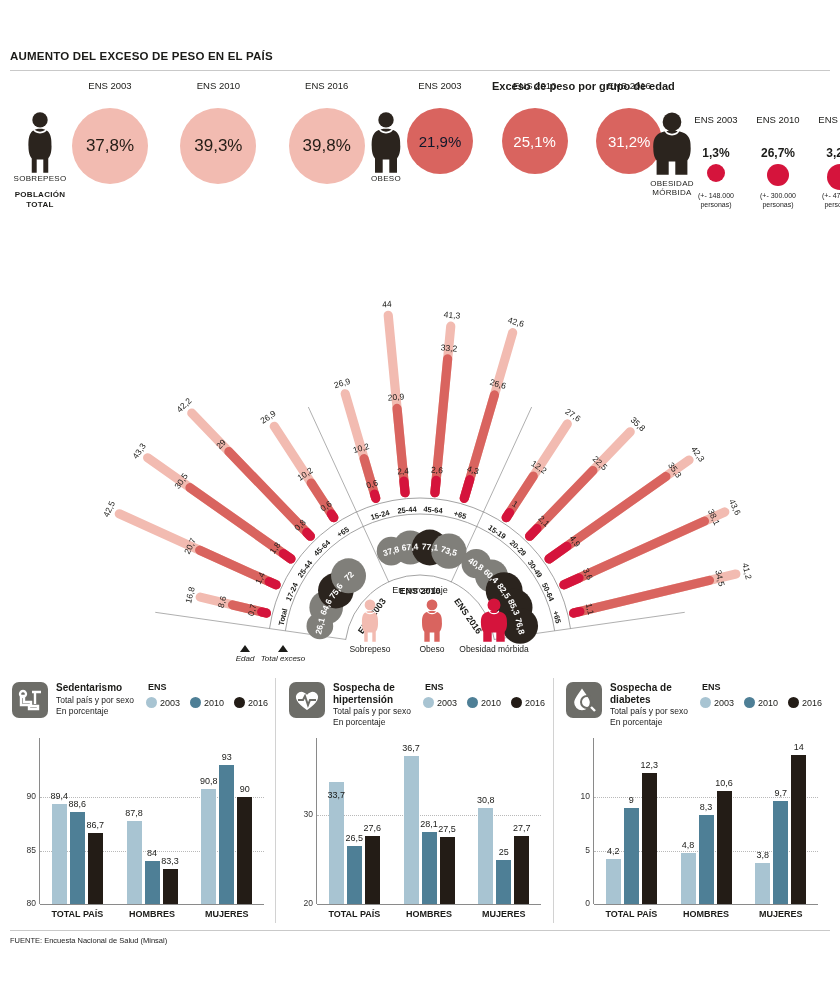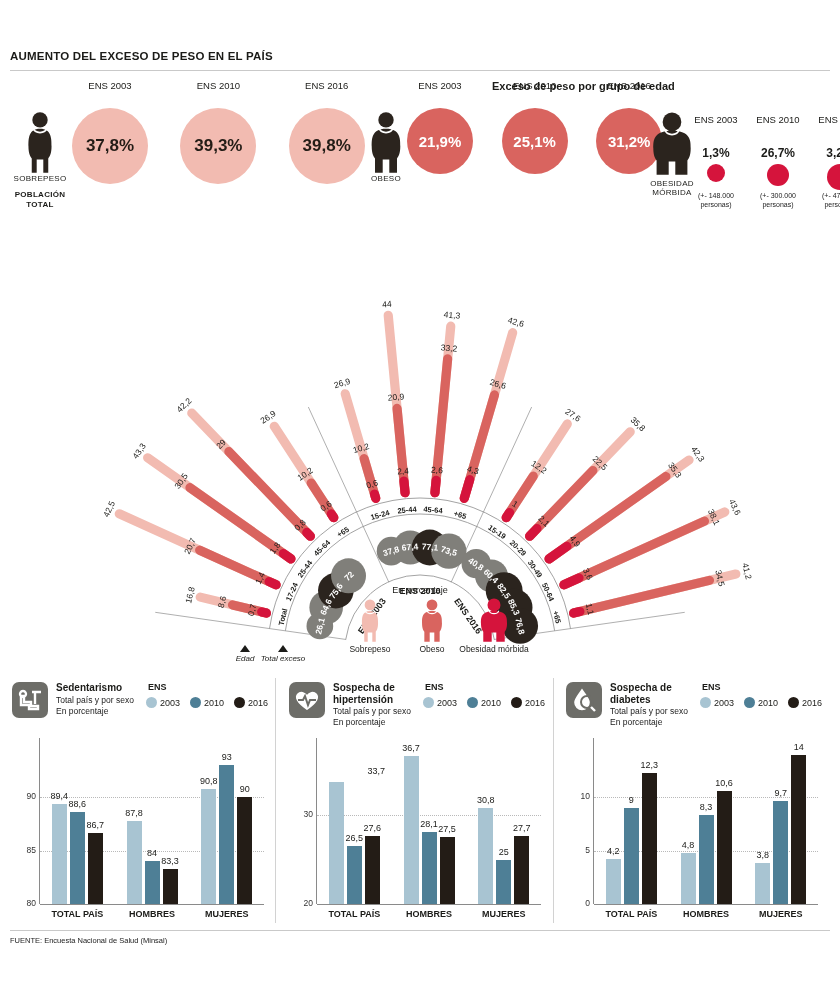--- a/index.html
+++ b/index.html
@@ -9,21 +9,21 @@
     color:#1b1b18;position:relative;overflow:hidden;
   }
   .wrap{position:absolute;inset:0;}
 
   
   .hdr-title{position:absolute;left:10px;top:50px;font-size:11.5px;font-weight:bold;letter-spacing:.2px;}
   .hdr-rule{position:absolute;left:10px;top:70px;width:820px;height:1px;background:#c9c9c9;}
   .hdr-sub{position:absolute;left:10px;top:80px;font-size:10.5px;}
   .sec2-title{position:absolute;left:492px;top:80px;font-size:11px;font-weight:bold;}
   .vcirc{position:absolute;border-radius:50%;display:flex;align-items:center;justify-content:center;
-         font-weight:bold;mix-blend-mode:multiply;}
+         font-weight:normal;mix-blend-mode:multiply;}
   .vlabel{position:absolute;font-size:9.5px;text-align:center;}
   .pico{position:absolute;}
   .icon-cap{position:absolute;font-size:8px;letter-spacing:.3px;text-align:center;}
   .icon-cap.b{font-weight:bold;}
 
   .mb-pct{position:absolute;font-size:12px;font-weight:bold;text-align:center;}
   .mb-dot{position:absolute;border-radius:50%;background:#d5143c;}
   .mb-note{position:absolute;font-size:7px;text-align:center;line-height:1.25;color:#222;}
 
   
@@ -79,21 +79,21 @@
       <div class="vcirc" style="left:288.72px;top:108px;width:76px;height:76px;background:#f2bbb1;color:#231c16;font-size:17px;">39,8%</div>
       <div class="pico" style="left:362px;top:110px;width:48px;height:66px;"><svg viewBox="0 0 40 60" width="100%" height="100%">
           <g fill="#2b241e">
             <circle cx="20" cy="9" r="7"></circle>
             <path d="M20 17 C7 17 7 26 7 33 C7 40 9 43 10 44 L10 57 L17 57 L17 45 L23 45 L23 57 L30 57 L30 44 C31 43 33 40 33 33 C33 26 33 17 20 17 Z"></path>
             <path d="M14 16.5 A6 4 0 0 0 26 16.5" stroke="#fff" stroke-width="1.6" fill="none"></path>
           </g>
         </svg></div>
       <div class="icon-cap" style="left:348px;top:174px;width:76px;">OBESO</div>
       <div class="vlabel" style="left:404px;top:80px;width:72px;">ENS 2003</div>
-      <div class="vcirc" style="left:407px;top:108px;width:66px;height:66px;background:#d9645f;color:#ffffff;font-size:15px;">21,9%</div>
+      <div class="vcirc" style="left:407px;top:108px;width:66px;height:66px;background:#d9645f;color:#0f172a;font-size:15px;">21,9%</div>
       <div class="vlabel" style="left:498.6px;top:80px;width:72px;">ENS 2010</div>
       <div class="vcirc" style="left:501.6px;top:108px;width:66px;height:66px;background:#d9645f;color:#ffffff;font-size:15px;">25,1%</div>
       <div class="vlabel" style="left:593.2px;top:80px;width:72px;">ENS 2016</div>
       <div class="vcirc" style="left:596.2px;top:108px;width:66px;height:66px;background:#d9645f;color:#ffffff;font-size:15px;">31,2%</div>
       <div class="pico" style="left:646px;top:112px;width:52px;height:66px;"><svg viewBox="0 0 40 60" width="100%" height="100%">
           <g fill="#2b241e">
             <circle cx="20" cy="9" r="8.5"></circle>
             <path d="M20 17 C3 17 3 26 3 33 C3 40 5 43 6 44 L6 57 L17 57 L17 45 L23 45 L23 57 L34 57 L34 44 C35 43 37 40 37 33 C37 26 37 17 20 17 Z"></path>
             <path d="M14 16.5 A6 4 0 0 0 26 16.5" stroke="#fff" stroke-width="1.6" fill="none"></path>
           </g>
@@ -353,21 +353,21 @@
         <i style="background:#231c16;"></i>
         <span>2016</span>
       </div>
       <div class="gridl" style="left:317px;top:904px;width:224px;"></div>
       <div class="ytick" style="left:287px;top:898px;width:26px;">20</div>
       <div class="gridl" style="left:317px;top:815.1111111111111px;width:224px;"></div>
       <div class="ytick" style="left:287px;top:809.1111111111111px;width:26px;">30</div>
       <div class="axisline" style="left:316px;top:738px;width:1px;height:166px;"></div>
       <div class="axisline" style="left:317px;top:904px;width:224px;height:1px;"></div>
       <div class="bar" style="left:328.8333333333333px;top:782.2222222222222px;width:15px;height:121.77777777777783px;background:#a8c4d2;"></div>
-      <div class="blab" style="left:319.8333333333333px;top:766px;width:33px;margin-left:40px;">33,7</div>
+      <div class="blab" style="left:319.8333333333333px;top:790px;width:33px;">33,7</div>
       <div class="bar" style="left:346.8333333333333px;top:846.2222222222222px;width:15px;height:57.77777777777783px;background:#4e7f96;"></div>
       <div class="blab" style="left:337.8333333333333px;top:833.2222222222222px;width:33px;">26,5</div>
       <div class="bar" style="left:364.8333333333333px;top:836.4444444444445px;width:15px;height:67.55555555555554px;background:#231c16;"></div>
       <div class="blab" style="left:355.8333333333333px;top:823.4444444444445px;width:33px;">27,6</div>
       <div class="gcat" style="left:317px;top:909px;width:74.66666666666667px;">TOTAL PAÍS</div>
       <div class="bar" style="left:403.5px;top:755.5555555555555px;width:15px;height:148.44444444444446px;background:#a8c4d2;"></div>
       <div class="blab" style="left:394.5px;top:742.5555555555555px;width:33px;">36,7</div>
       <div class="bar" style="left:421.5px;top:832px;width:15px;height:72px;background:#4e7f96;"></div>
       <div class="blab" style="left:412.5px;top:819px;width:33px;">28,1</div>
       <div class="bar" style="left:439.5px;top:837.3333333333334px;width:15px;height:66.66666666666663px;background:#231c16;"></div>

